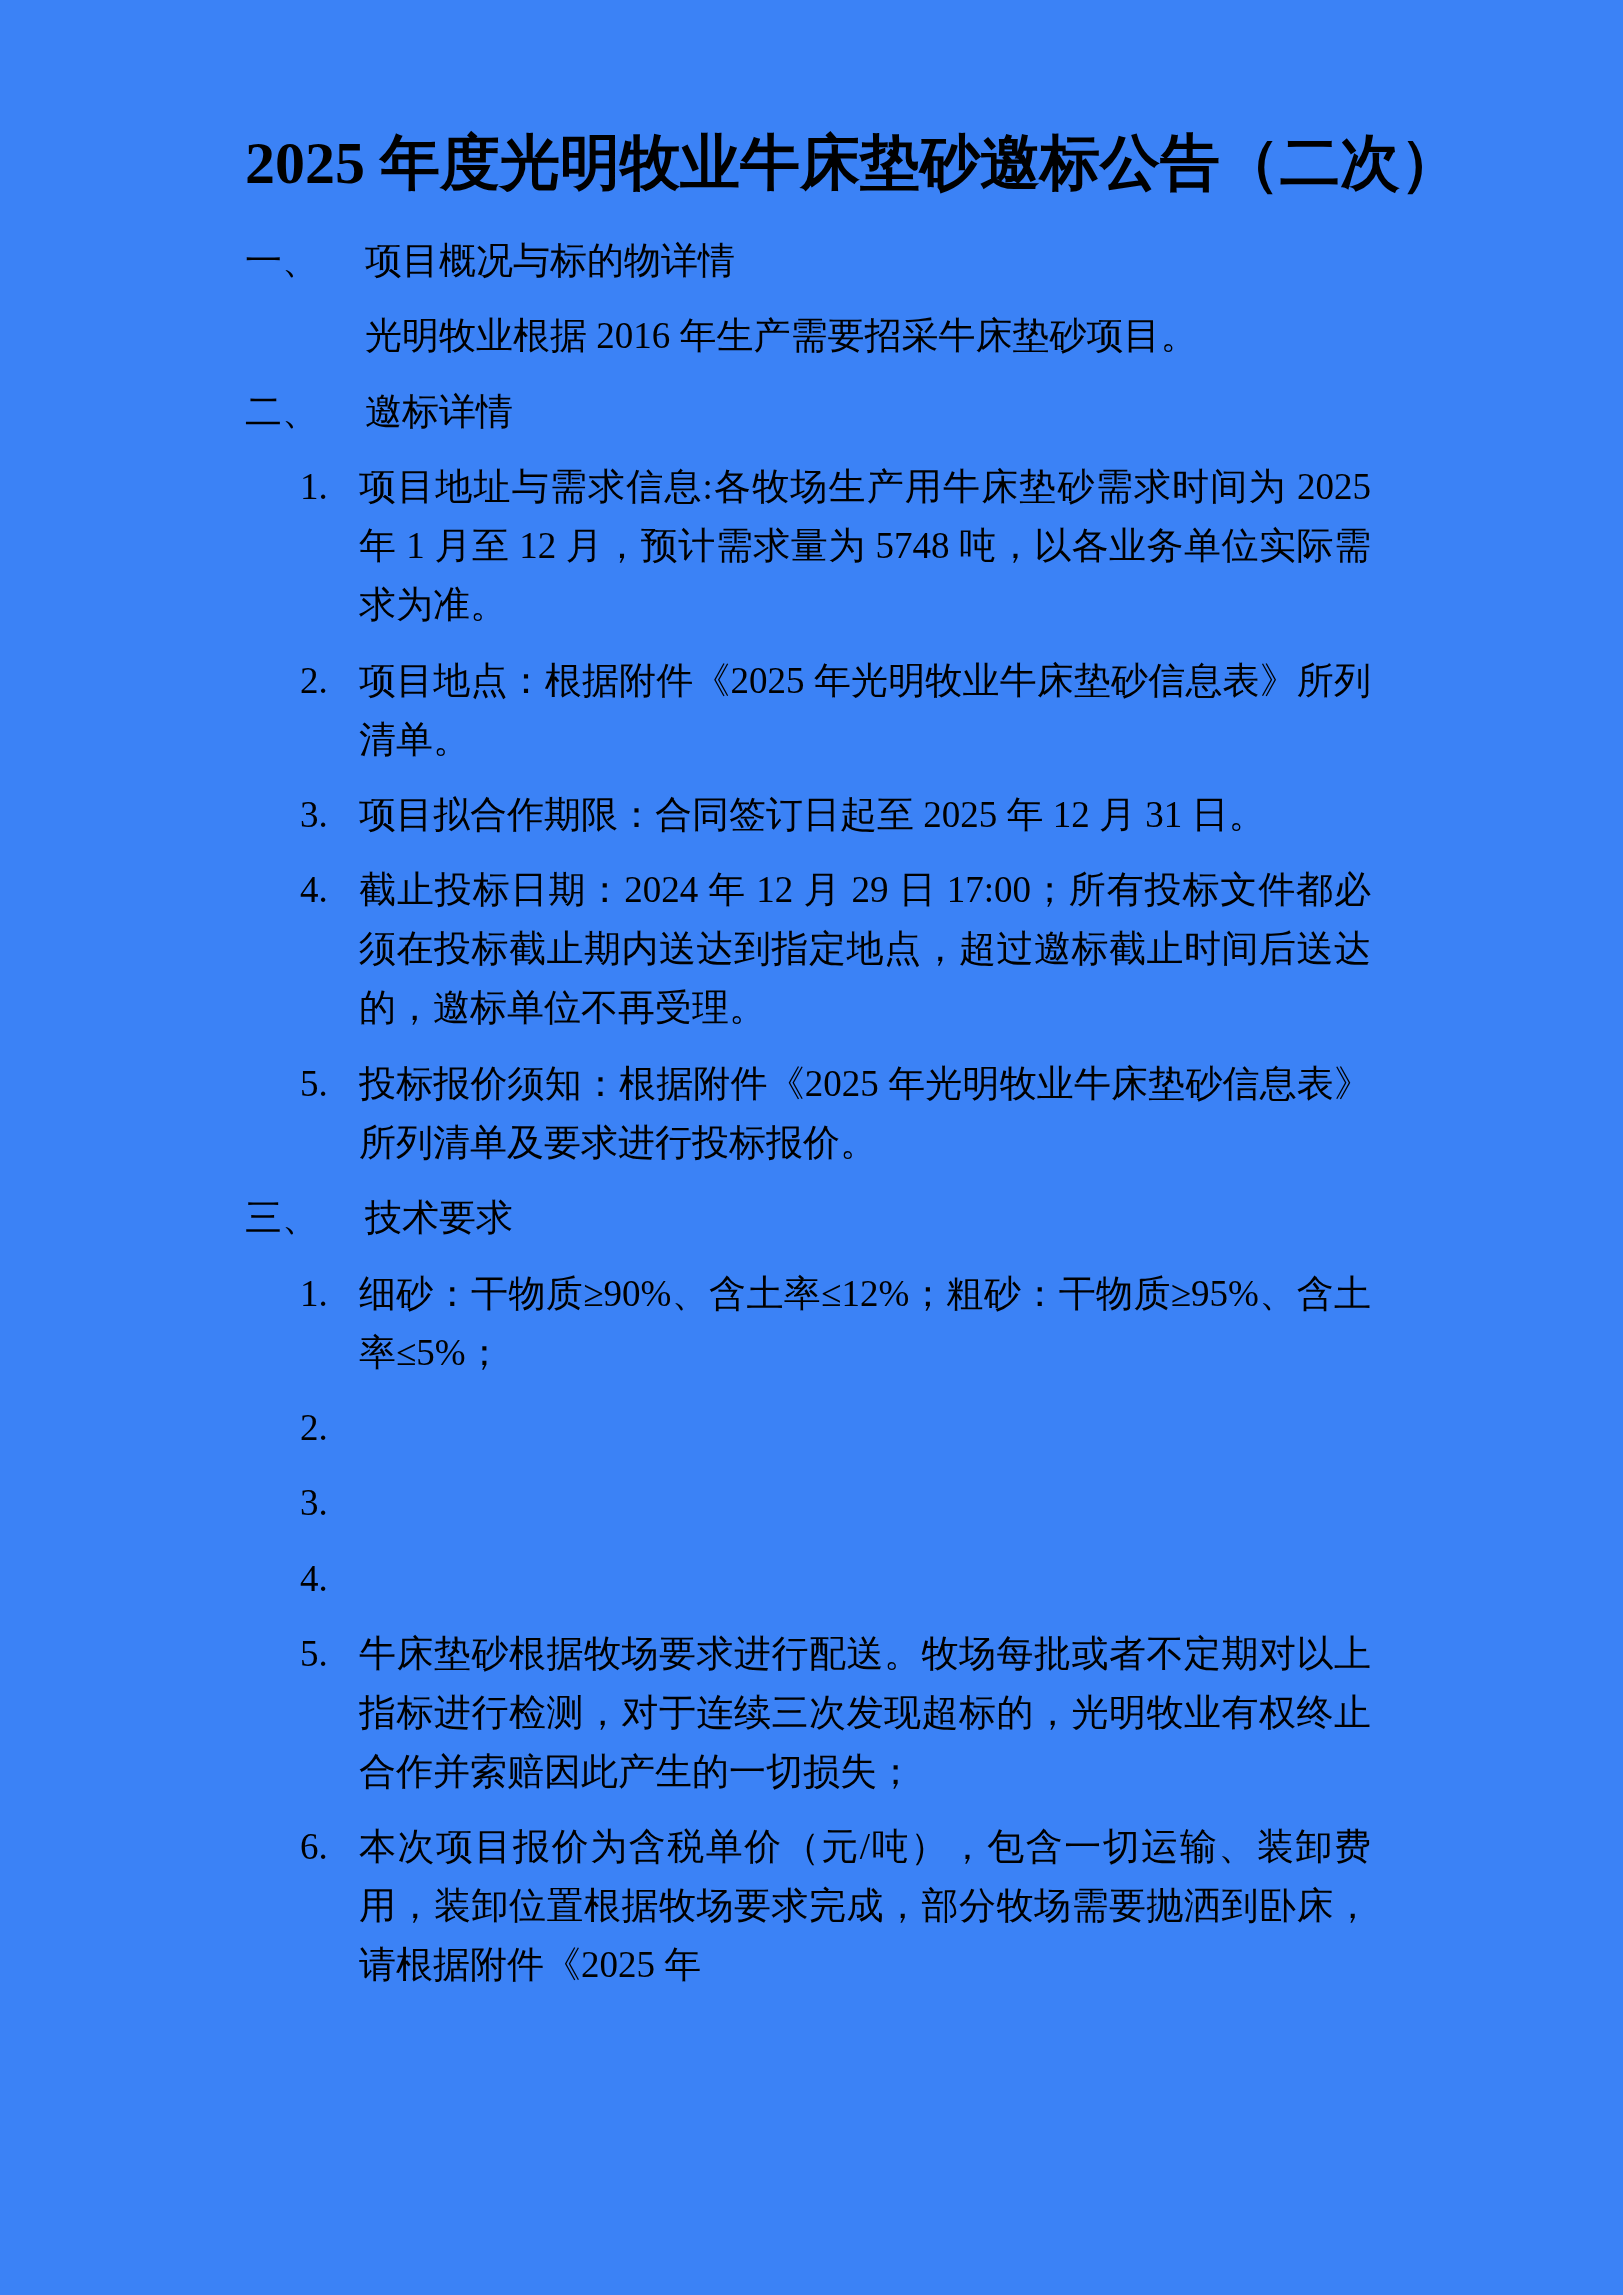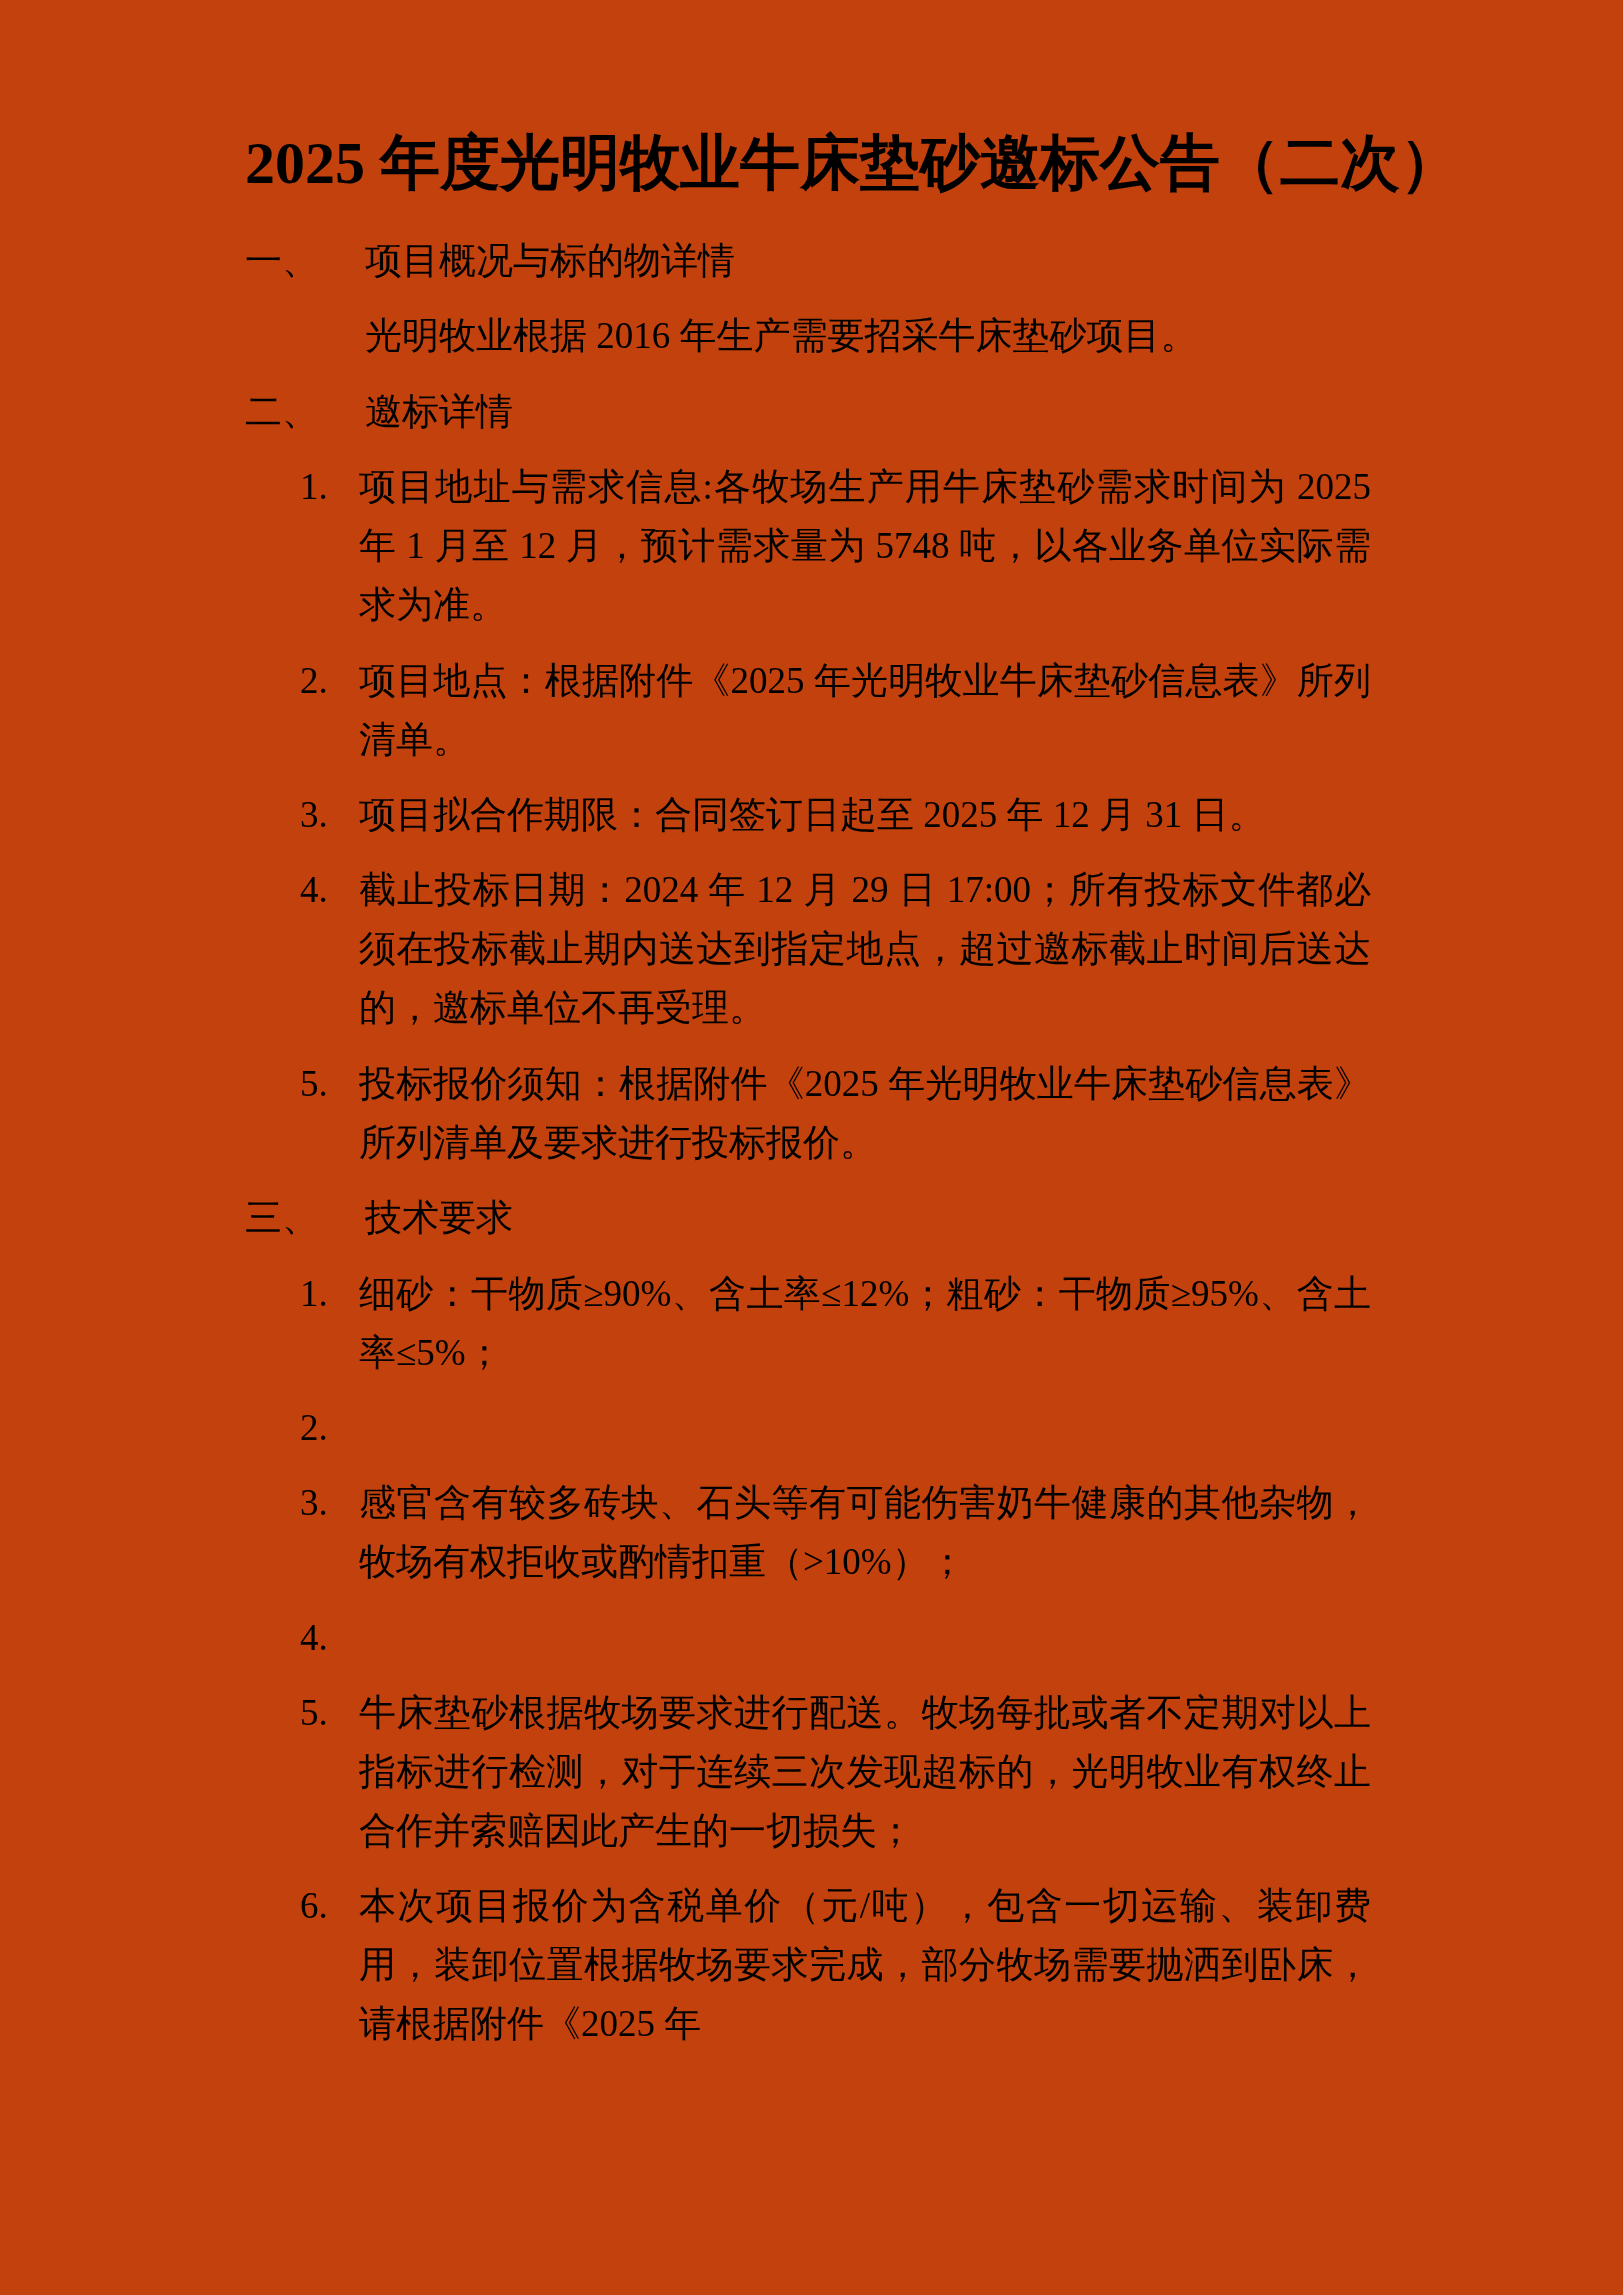--- a/index.html
+++ b/index.html
@@ -4,21 +4,21 @@
 <style>
   html, body {
     margin: 0;
     padding: 0;
     background: #ffffff;
   }
   .page {
     position: relative;
     width: 1623px;
     height: 2295px;
-    background: #c2410c;
+    background: #3b82f6;
     color: #000000;
     font-family: "Liberation Serif", "DejaVu Serif", serif;
     overflow: hidden;
   }
   .content {
     position: absolute;
     left: 245px;
     top: 126px;
     width: 1126px;
   }
@@ -107,21 +107,20 @@
 
     <div class="body-text item">
       <span class="item-num">1.</span>
       <span class="item-body">细砂：干物质≥90%、含土率≤12%；粗砂：干物质≥95%、含土率≤5%；</span>
     </div>
     <div class="body-text item">
       <span class="item-num">2.</span>
     </div>
     <div class="body-text item">
       <span class="item-num">3.</span>
-      <span class="item-body">感官含有较多砖块、石头等有可能伤害奶牛健康的其他杂物，牧场有权拒收或酌情扣重（&gt;10%）；</span>
     </div>
     <div class="body-text item">
       <span class="item-num">4.</span>
     </div>
     <div class="body-text item">
       <span class="item-num">5.</span>
       <span class="item-body">牛床垫砂根据牧场要求进行配送。牧场每批或者不定期对以上指标进行检测，对于连续三次发现超标的，光明牧业有权终止合作并索赔因此产生的一切损失；</span>
     </div>
     <div class="body-text item">
       <span class="item-num">6.</span>

